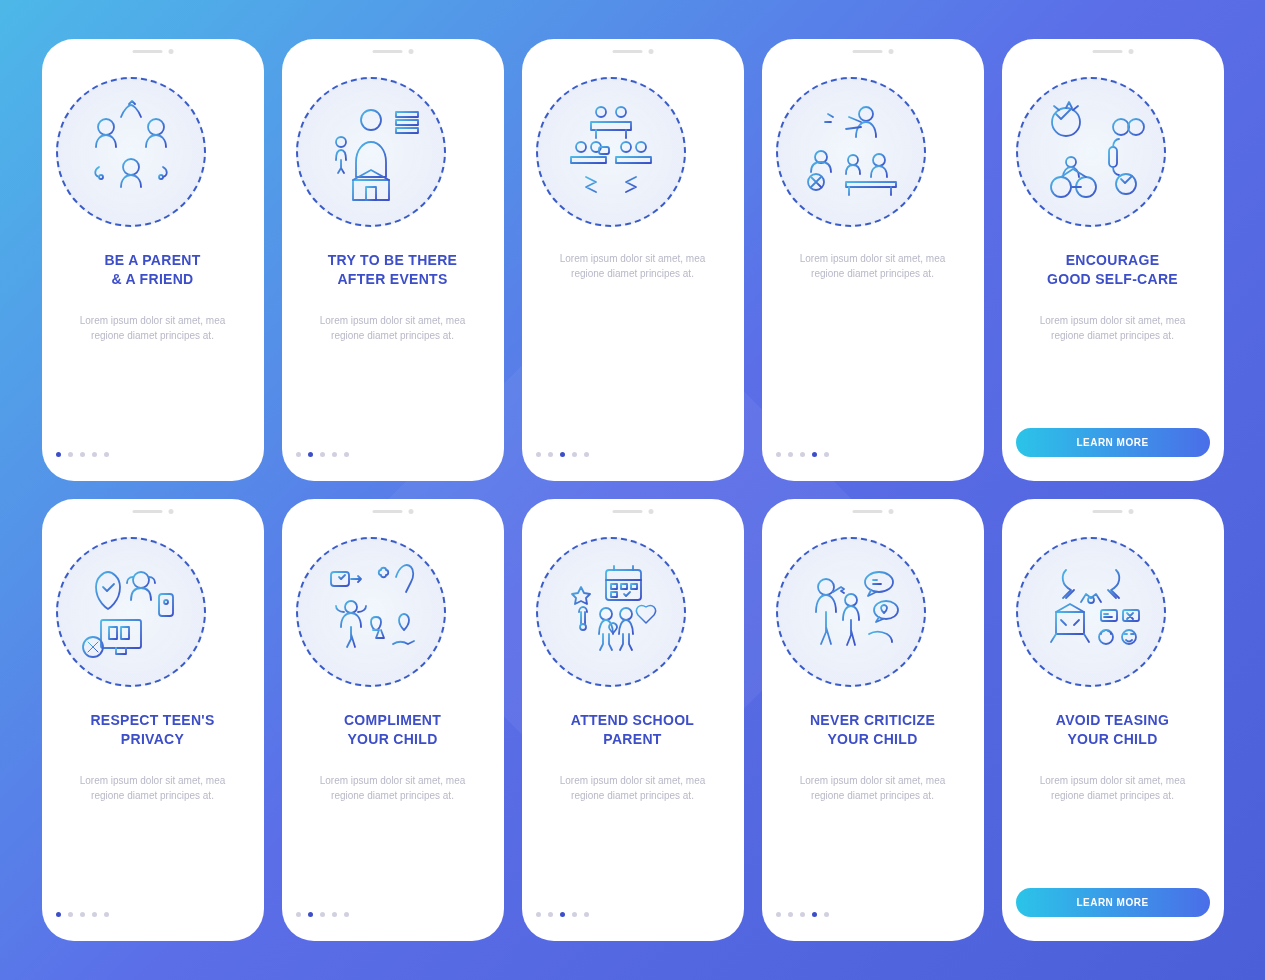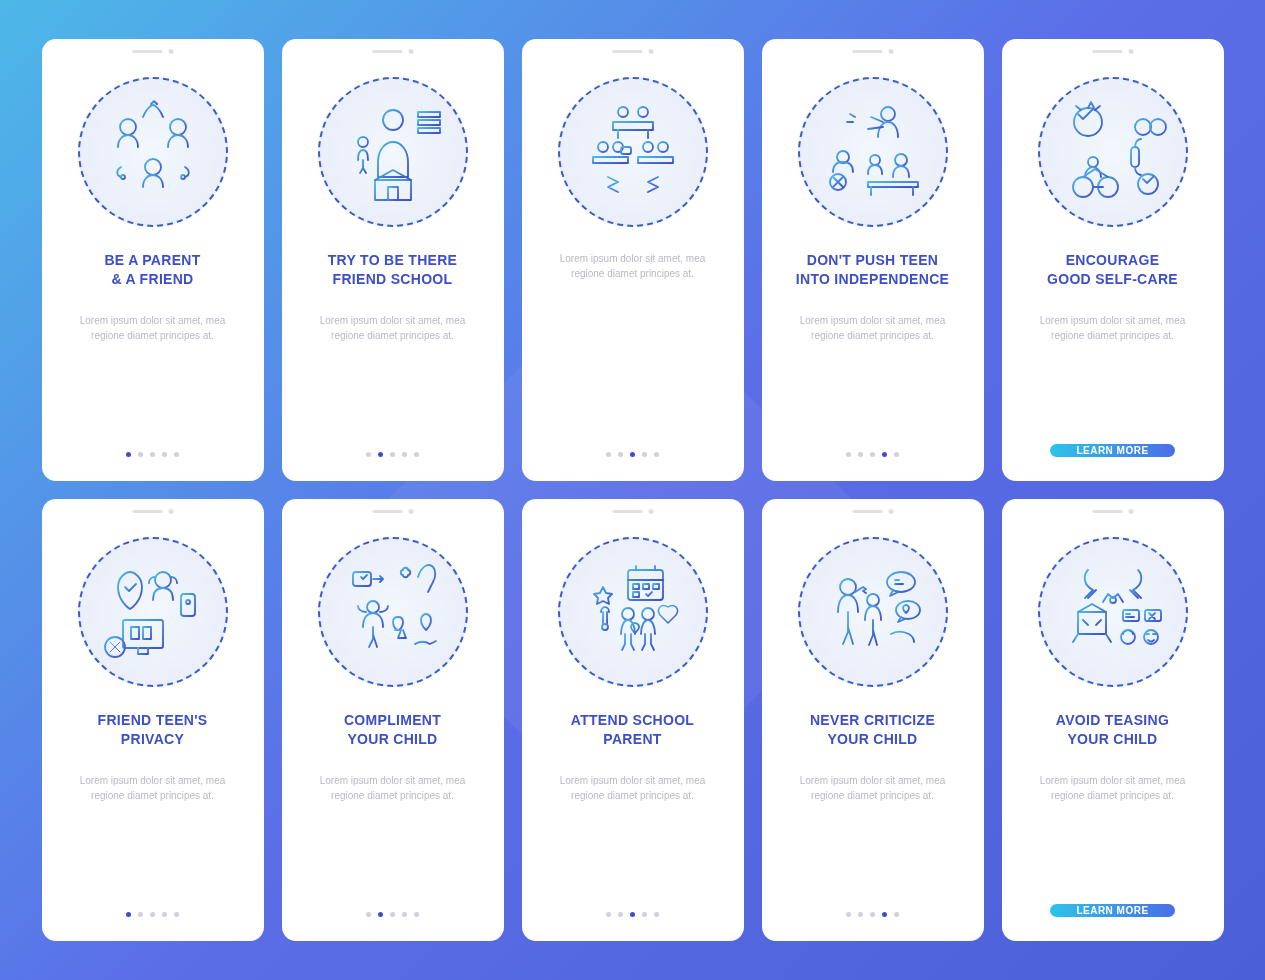--- a/index.html
+++ b/index.html
@@ -30,26 +30,25 @@
   grid-template-rows: repeat(2, 1fr);
   gap: 18px;
   padding: 24px;
   position: relative;
   z-index: 1;
 }
 .phone {
   width: 222px;
   height: 442px;
   background: #fff;
-  border-radius: 14px;
+  border-radius: 32px;
   border: 2px solid rgba(255,255,255,0.6);
   padding: 18px 12px 14px;
   display: flex;
   flex-direction: column;
-  align-items: center;
   position: relative;
 }
 .notch {
   position: absolute;
   top: 8px;
   left: 50%;
   transform: translateX(-50%);
   display: flex;
   align-items: center;
   gap: 6px;
@@ -112,21 +111,21 @@
   background: #d0d0e0;
 }
 .dot.active {
   background: #3d4ec9;
 }
 .learn-btn {
   background: linear-gradient(90deg, #2bc4e8 0%, #4a6ee8 100%);
   color: #fff;
   border: none;
   border-radius: 20px;
-  padding: 1px 26px;
+  padding: 9px 26px;
   font-size: 10px;
   font-weight: 600;
   letter-spacing: 0.5px;
   margin-top: auto;
   margin-bottom: 8px;
   cursor: pointer;
 }
 .ic { stroke: url(#grad); stroke-width: 1.8; fill: none; stroke-linecap: round; stroke-linejoin: round; }
 </style>
 </head>
@@ -195,21 +194,21 @@
             <rect x="85" y="28" width="22" height="5"></rect>
             <rect x="85" y="36" width="22" height="5"></rect>
             <rect x="42" y="88" width="36" height="20"></rect>
             <path d="M42 88l18-10 18 10"></path>
             <rect x="55" y="95" width="10" height="13"></rect>
             <path d="M52 78h16"></path>
           </g>
         </svg>
       </div>
     <div class="title">TRY TO BE THERE
-FRIEND SCHOOL</div>
+AFTER EVENTS</div>
     <div class="body-text">Lorem ipsum dolor sit amet, mea regione diamet principes at.</div>
     <div class="dots">
         <div class="dot"></div>
         <div class="dot active"></div>
         <div class="dot"></div>
         <div class="dot"></div>
         <div class="dot"></div>
       </div>
   </div>
     <div class="phone">
@@ -262,22 +261,20 @@
             <path d="M20 85l10 10M30 85l-10 10"></path>
             <circle cx="62" cy="68" r="5"></circle>
             <path d="M55 82c0-6 3-9 7-9s7 3 7 9"></path>
             <circle cx="88" cy="68" r="6"></circle>
             <path d="M80 85c0-8 4-11 8-11s8 3 8 11"></path>
             <rect x="55" y="90" width="50" height="5"></rect>
             <path d="M58 95v8M100 95v8"></path>
           </g>
         </svg>
       </div>
-    <div class="title">DON'T PUSH TEEN
-INTO INDEPENDENCE</div>
     <div class="body-text">Lorem ipsum dolor sit amet, mea regione diamet principes at.</div>
     <div class="dots">
         <div class="dot"></div>
         <div class="dot"></div>
         <div class="dot"></div>
         <div class="dot active"></div>
         <div class="dot"></div>
       </div>
   </div>
     <div class="phone">
@@ -328,21 +325,21 @@
             <circle cx="95" cy="50" r="2"></circle>
             <rect x="30" y="68" width="40" height="28" rx="2"></rect>
             <rect x="38" y="75" width="8" height="12"></rect>
             <rect x="50" y="75" width="8" height="12"></rect>
             <path d="M45 96v6h10v-6"></path>
             <circle cx="22" cy="95" r="10"></circle>
             <path d="M17 90l10 10M17 100l10-10" stroke-width="1"></path>
           </g>
         </svg>
       </div>
-    <div class="title">FRIEND TEEN'S
+    <div class="title">RESPECT TEEN'S
 PRIVACY</div>
     <div class="body-text">Lorem ipsum dolor sit amet, mea regione diamet principes at.</div>
     <div class="dots">
         <div class="dot active"></div>
         <div class="dot"></div>
         <div class="dot"></div>
         <div class="dot"></div>
         <div class="dot"></div>
       </div>
   </div>

